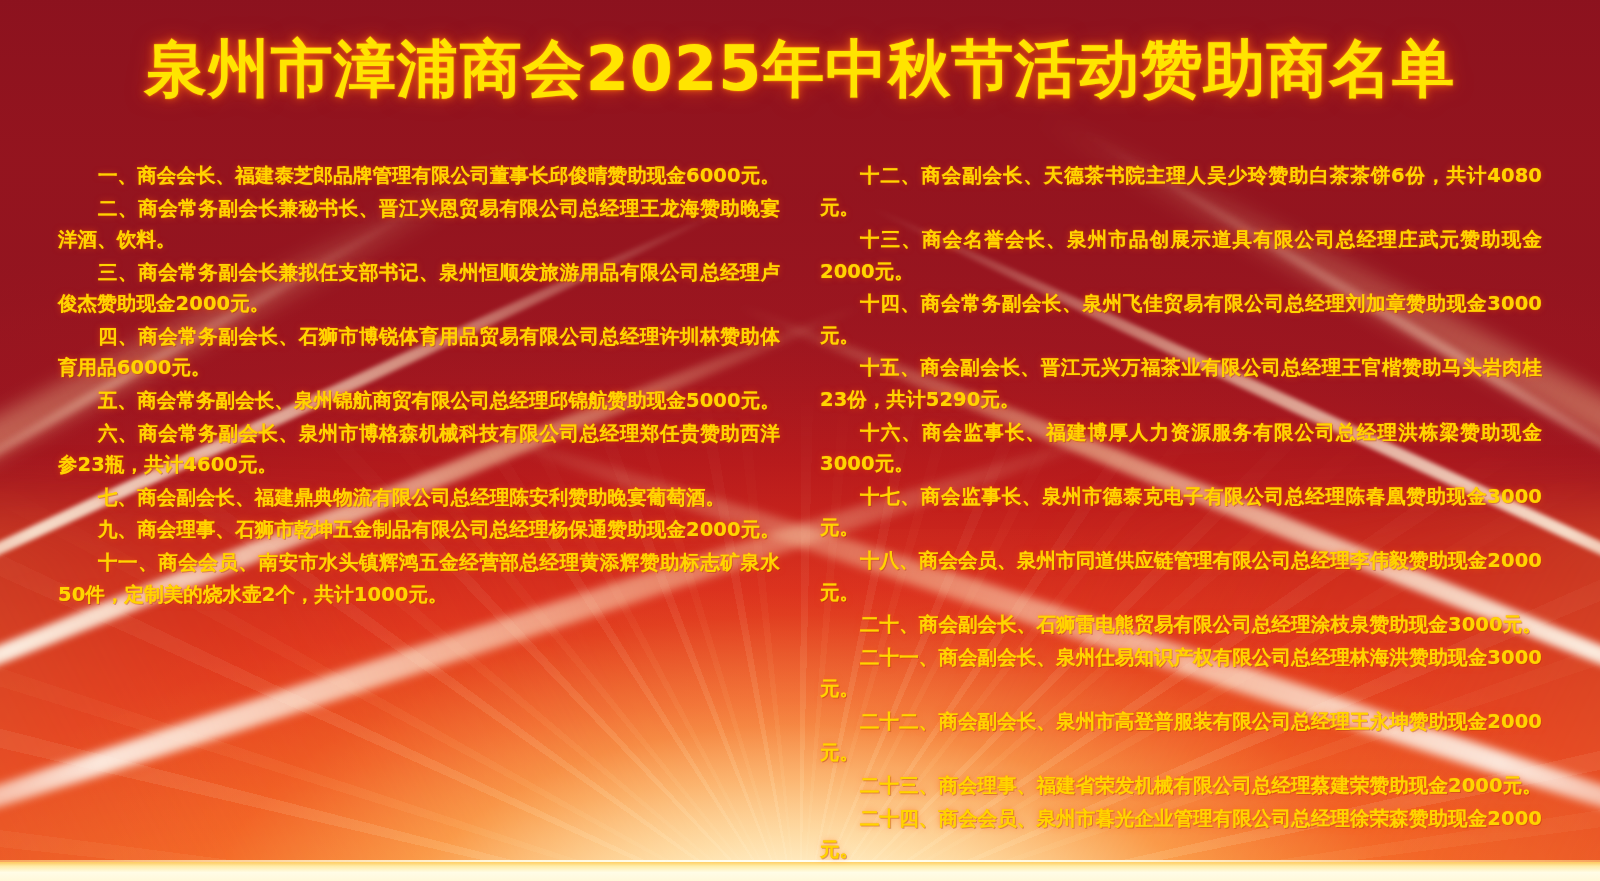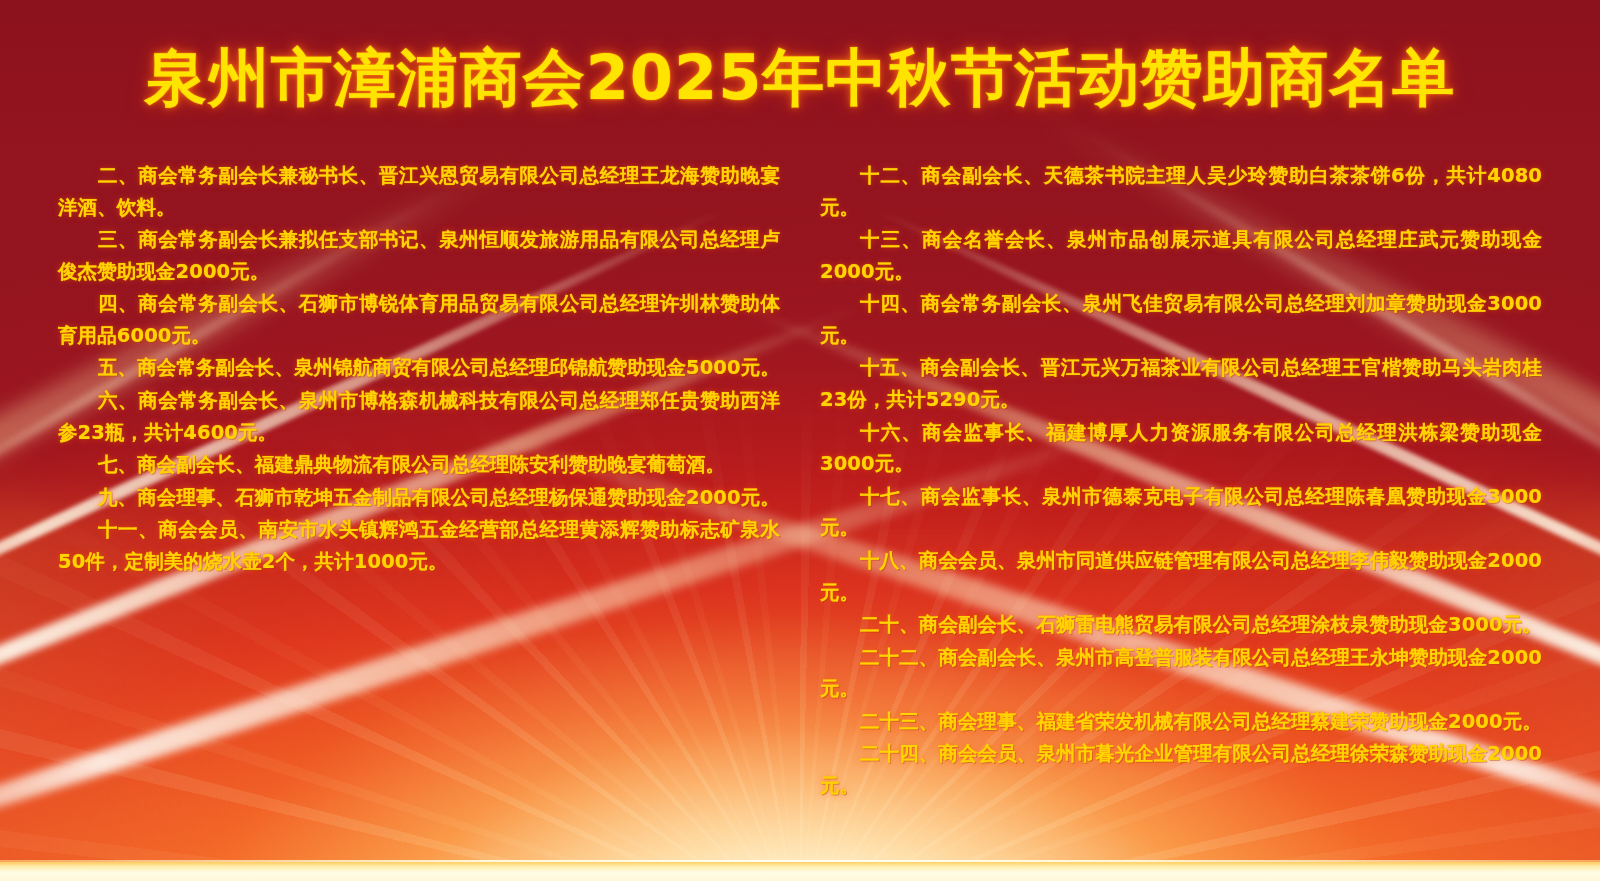--- a/index.html
+++ b/index.html
@@ -132,21 +132,21 @@
       rgba(255,255,245,1) 50%,
       rgba(255,250,225,0.95) 70%,
       rgba(255,225,140,0.55) 100%);
     filter:blur(0.6px);
   }
 
   
   .content { position:absolute; inset:0; z-index:40; }
 
   #title {
-    position:absolute; top:45px; left:0; right:0;
+    position:absolute; top:36px; left:0; right:0;
     text-align:center;
     font-family:"DejaVu Sans","Liberation Sans",sans-serif;
     font-weight:700;
     font-size:62px;
     line-height:1.08;
     letter-spacing:1px;
     color:#FFE400;
     white-space:nowrap;
     text-shadow:
       0 0 2px #ff9a00,
@@ -208,39 +208,41 @@
   <div class="bottom-band-hi"></div>
   <div class="bottom-band"></div>
 
   <div class="content">
 
     <div id="title">泉州市漳浦商会2025年中秋节活动赞助商名单</div>
 
     <div class="columns">
 
       <div class="col col-left">
+        <p class="entry">一、商会会长、福建泰芝郎品牌管理有限公司董事长邱俊晴赞助现金6000元。</p>
         <p class="entry">二、商会常务副会长兼秘书长、晋江兴恩贸易有限公司总经理王龙海赞助晚宴洋酒、饮料。</p>
         <p class="entry">三、商会常务副会长兼拟任支部书记、泉州恒顺发旅游用品有限公司总经理卢俊杰赞助现金2000元。</p>
         <p class="entry">四、商会常务副会长、石狮市博锐体育用品贸易有限公司总经理许圳林赞助体育用品6000元。</p>
         <p class="entry">五、商会常务副会长、泉州锦航商贸有限公司总经理邱锦航赞助现金5000元。</p>
         <p class="entry">六、商会常务副会长、泉州市博格森机械科技有限公司总经理郑任贵赞助西洋参23瓶，共计4600元。</p>
         <p class="entry">七、商会副会长、福建鼎典物流有限公司总经理陈安利赞助晚宴葡萄酒。</p>
         <p class="entry">九、商会理事、石狮市乾坤五金制品有限公司总经理杨保通赞助现金2000元。</p>
         <p class="entry">十一、商会会员、南安市水头镇辉鸿五金经营部总经理黄添辉赞助标志矿泉水50件，定制美的烧水壶2个，共计1000元。</p>
       </div>
 
       <div class="col col-right">
         <p class="entry">十二、商会副会长、天德茶书院主理人吴少玲赞助白茶茶饼6份，共计4080元。</p>
         <p class="entry">十三、商会名誉会长、泉州市品创展示道具有限公司总经理庄武元赞助现金2000元。</p>
         <p class="entry">十四、商会常务副会长、泉州飞佳贸易有限公司总经理刘加章赞助现金3000元。</p>
         <p class="entry">十五、商会副会长、晋江元兴万福茶业有限公司总经理王官楷赞助马头岩肉桂23份，共计5290元。</p>
         <p class="entry">十六、商会监事长、福建博厚人力资源服务有限公司总经理洪栋梁赞助现金3000元。</p>
         <p class="entry">十七、商会监事长、泉州市德泰克电子有限公司总经理陈春凰赞助现金3000元。</p>
         <p class="entry">十八、商会会员、泉州市同道供应链管理有限公司总经理李伟毅赞助现金2000元。</p>
         <p class="entry">二十、商会副会长、石狮雷电熊贸易有限公司总经理涂枝泉赞助现金3000元。</p>
+        <p class="entry">二十一、商会副会长、泉州仕易知识产权有限公司总经理林海洪赞助现金3000元。</p>
         <p class="entry">二十二、商会副会长、泉州市高登普服装有限公司总经理王永坤赞助现金2000元。</p>
         <p class="entry">二十三、商会理事、福建省荣发机械有限公司总经理蔡建荣赞助现金2000元。</p>
         <p class="entry">二十四、商会会员、泉州市暮光企业管理有限公司总经理徐荣森赞助现金2000元。</p>
 
       </div>
 
     </div>
   </div>
 </div>
 

